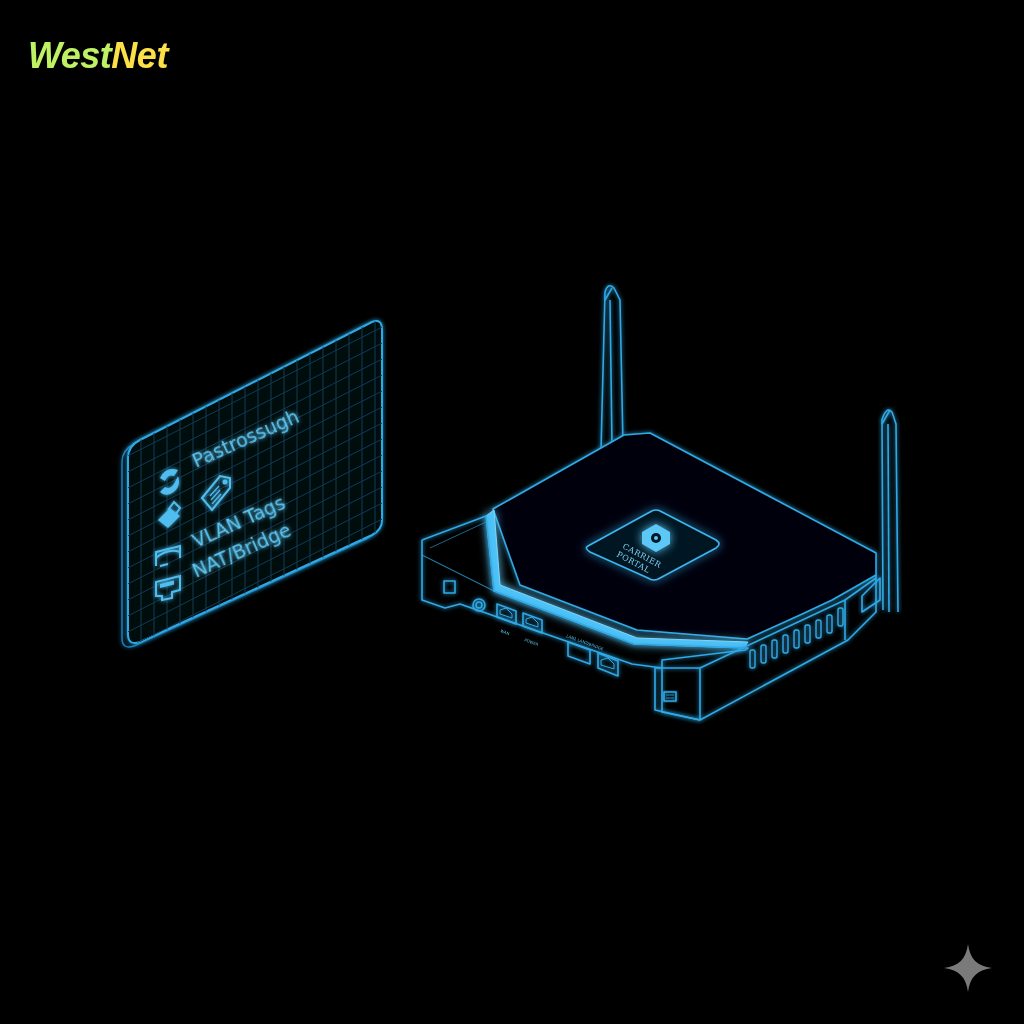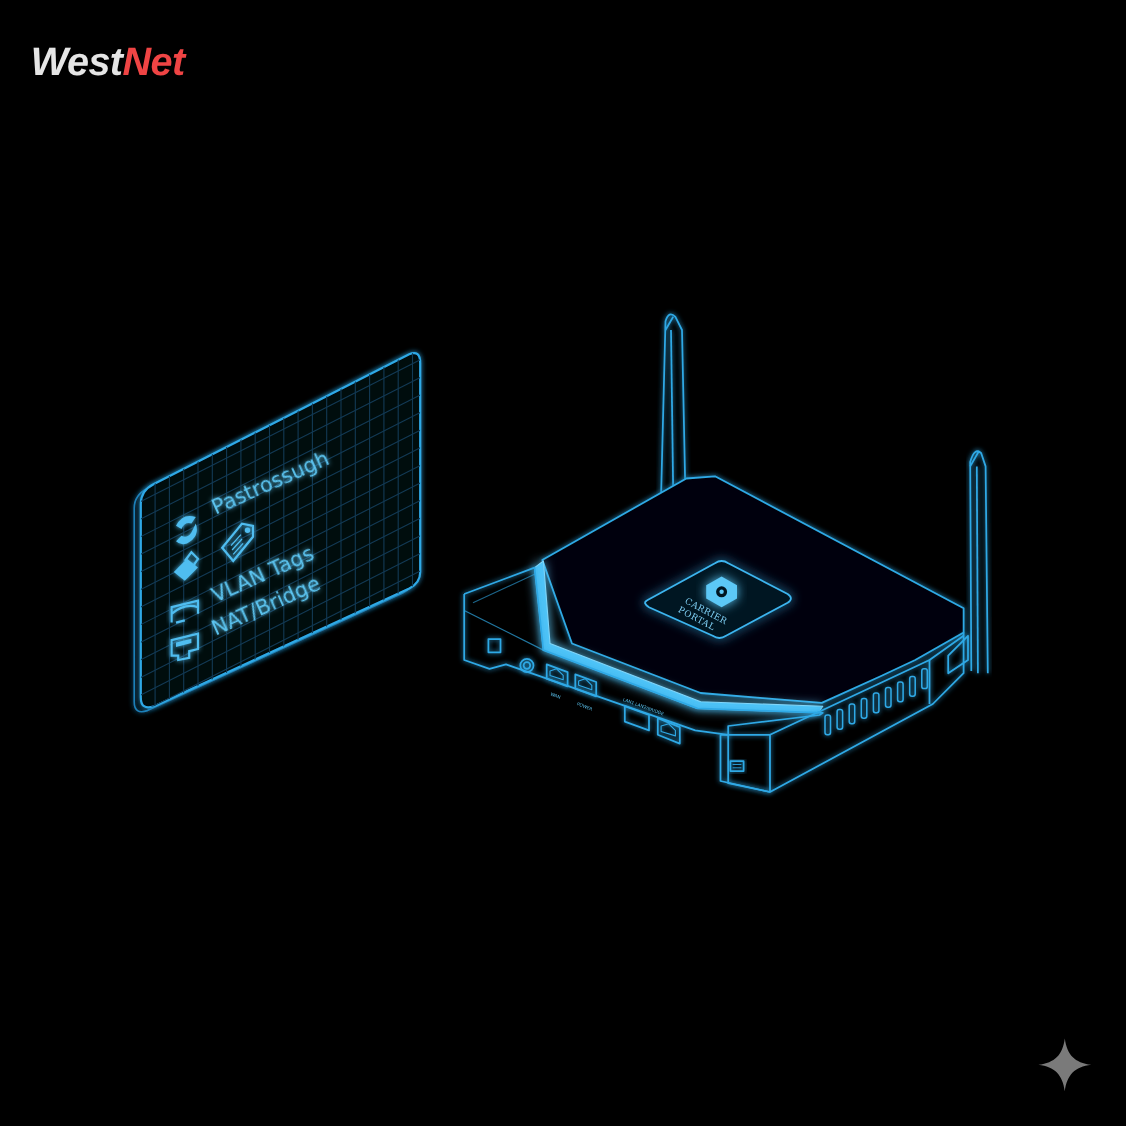--- a/index.html
+++ b/index.html
@@ -10,22 +10,22 @@
     font-family: "Liberation Sans", sans-serif;
   }
   .stage { position: relative; width: 1024px; height: 1024px; background: #000; }
   .logo {
     position: absolute; left: 28px; top: 38px;
     font-family: "Liberation Sans", sans-serif;
     font-weight: 700; font-style: italic;
     font-size: 36px; letter-spacing: -0.5px;
     line-height: 1;
   }
-  .logo .west { color: #e5e5e5; font-style: italic; }
-  .logo .net { color: #ef4444; }
+  .logo .west { color: #bef264; font-style: italic; }
+  .logo .net { color: #fde047; }
   svg.scene { position: absolute; left: 0; top: 0; }
   .glow { filter: url(#glow); }
   .panel-text {
     font-family: "DejaVu Sans", sans-serif;
     fill: #5cc4f0;
     font-size: 19px;
   }
   .tiny-label {
     font-family: "DejaVu Sans", sans-serif;
     fill: #5cc4f0;

